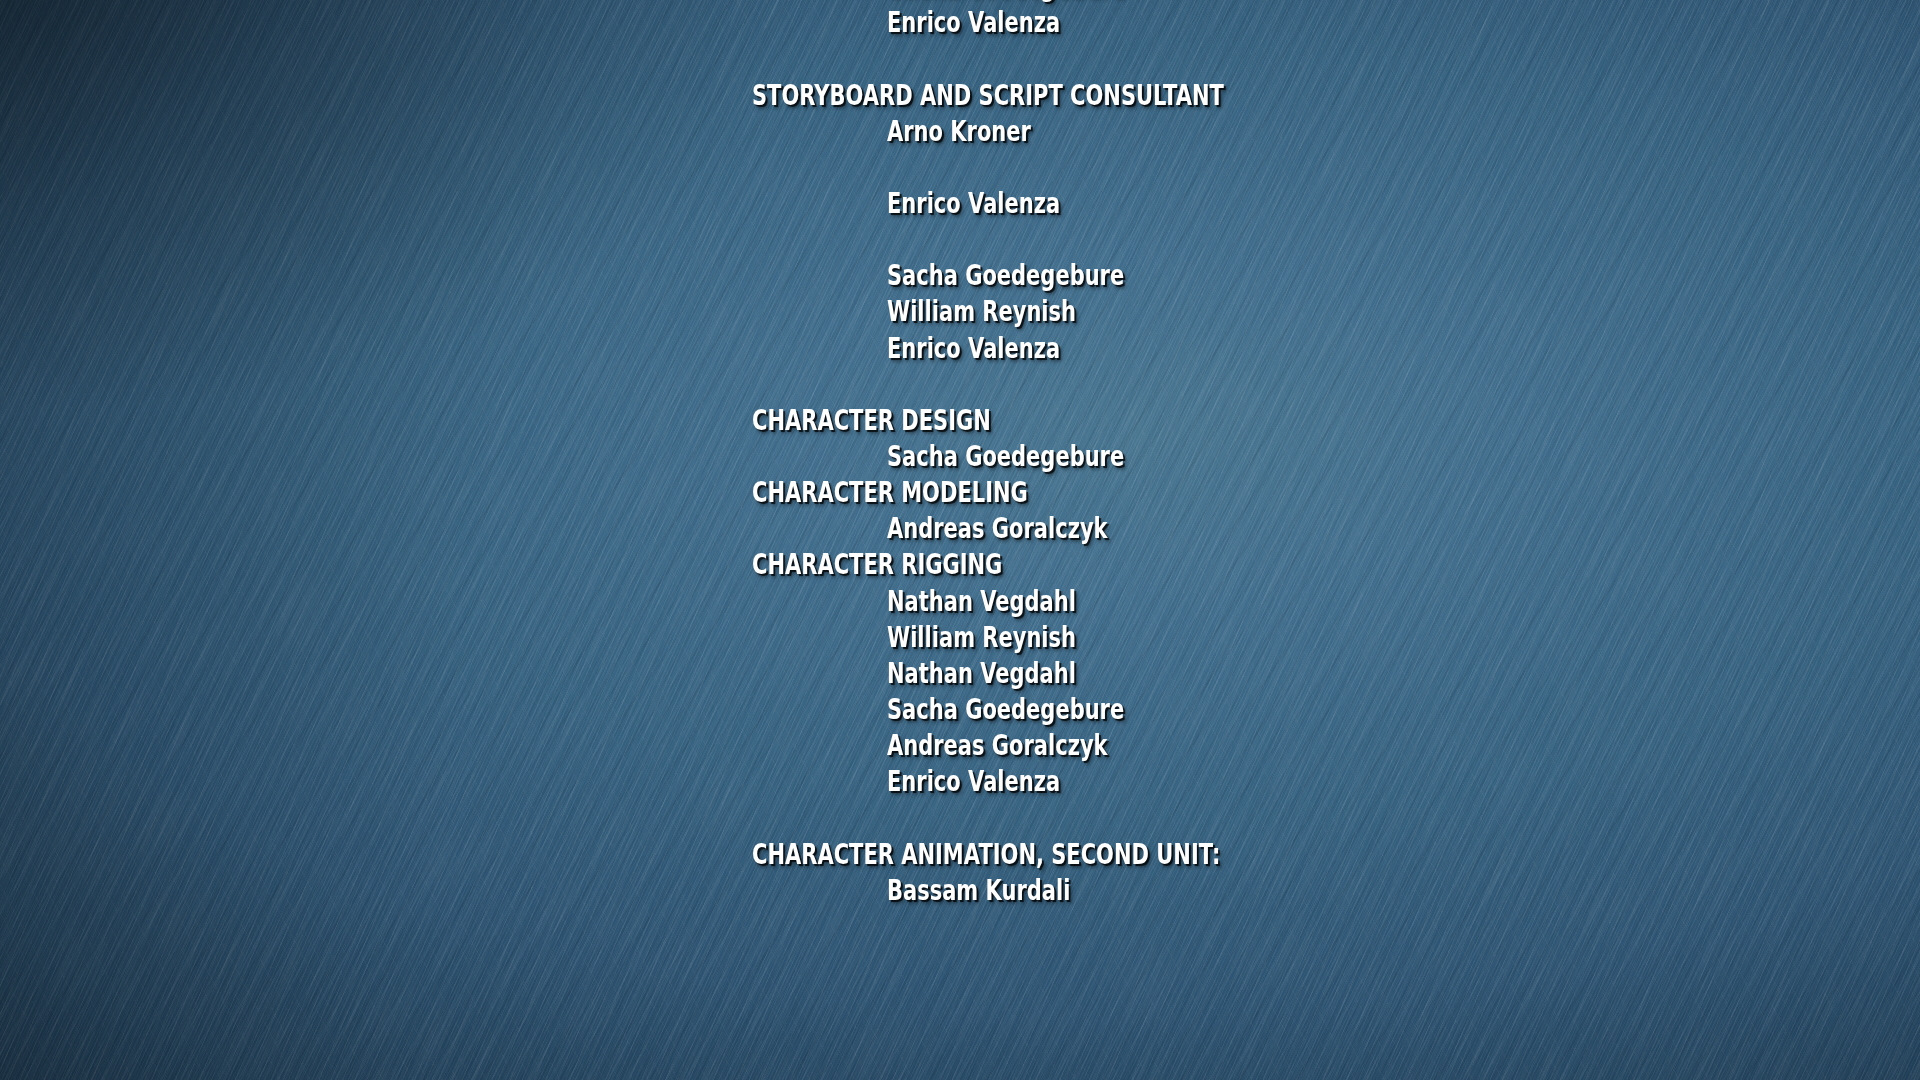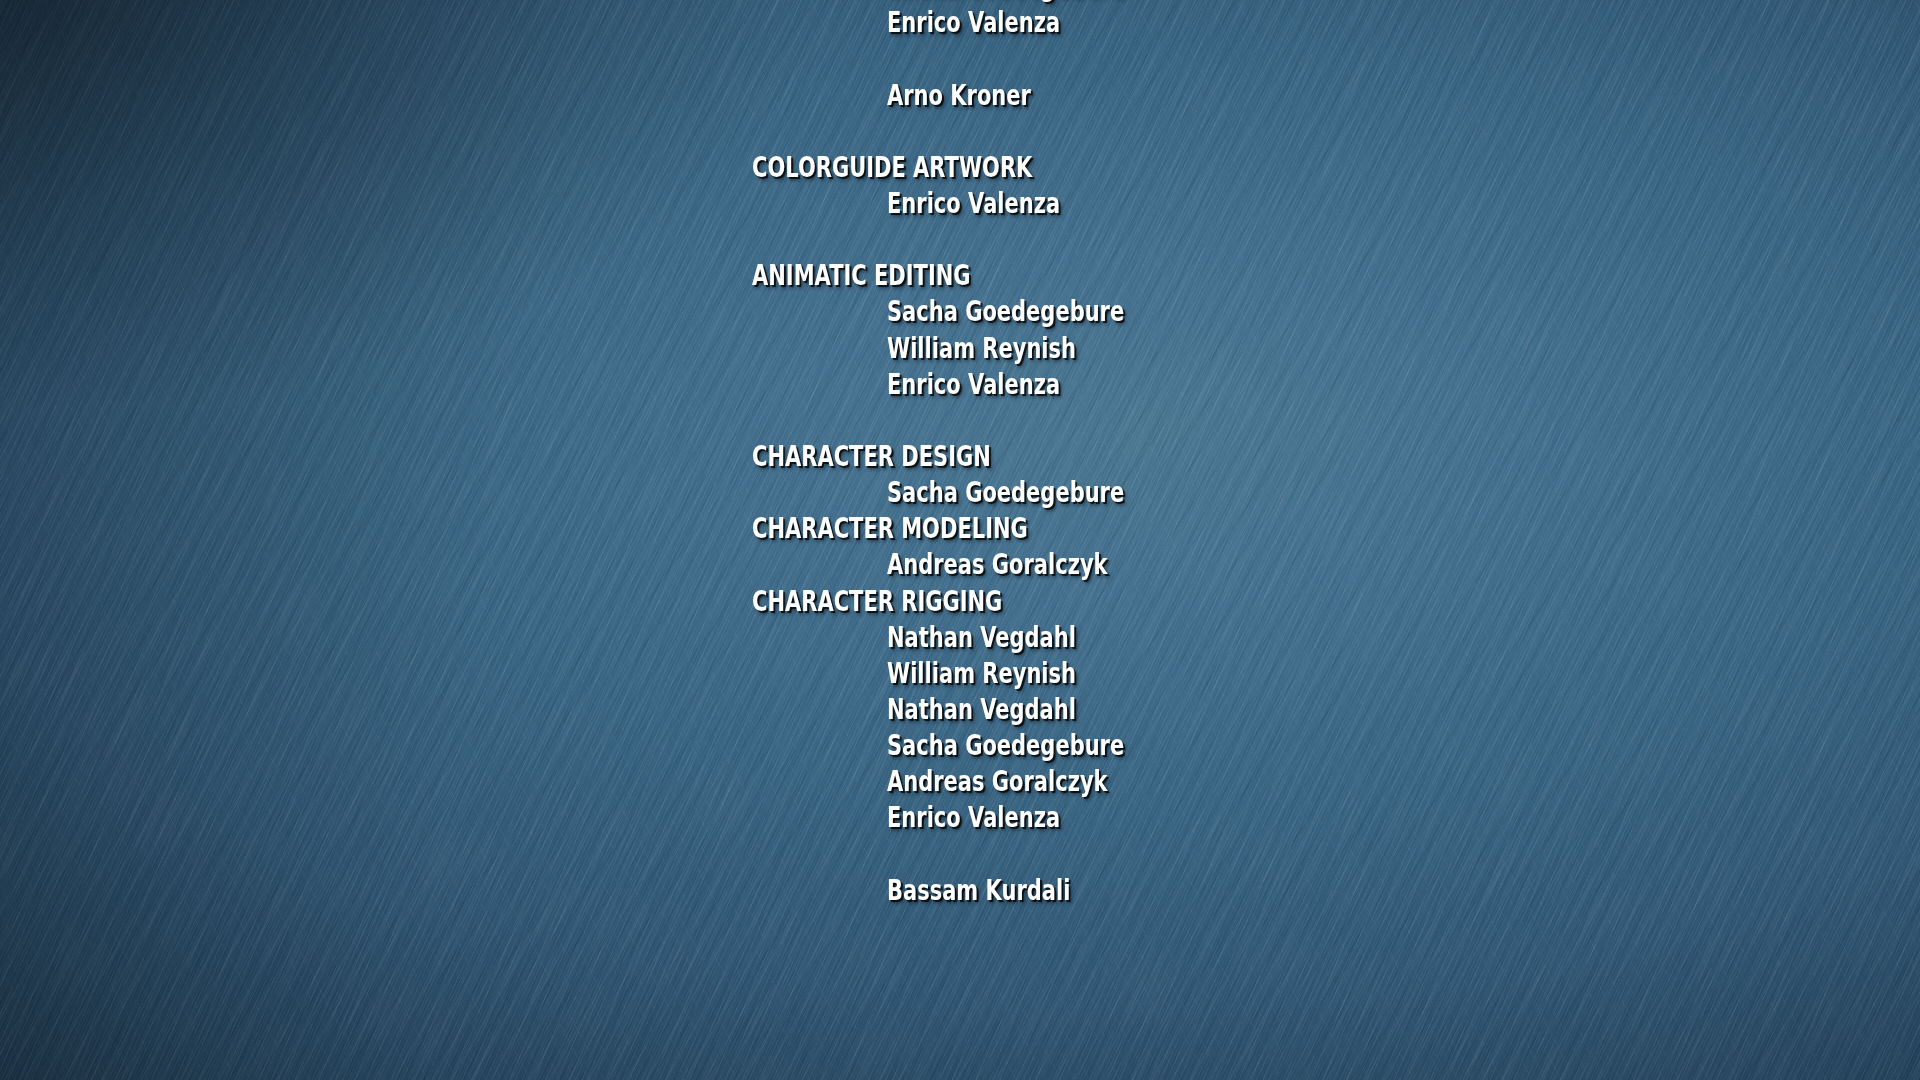--- a/index.html
+++ b/index.html
@@ -97,37 +97,37 @@
     </g>
   </svg>
 
   <div class="bg-streaks"></div>
   <div class="bg-vignette"></div>
 
   <div class="credits">
       <div class="line name"><span class="txt">Sacha Goedegebure</span></div>
       <div class="line name"><span class="txt">Enrico Valenza</span></div>
       <div class="line blank"></div>
+      <div class="line heading"><span class="txt">STORYBOARD AND SCRIPT CONSULTANT</span></div>
       <div class="line name"><span class="txt">Arno Kroner</span></div>
       <div class="line blank"></div>
-      <div class="line heading"><span class="txt">COLORGUIDE ARTWORK</span></div>
       <div class="line name"><span class="txt">Enrico Valenza</span></div>
       <div class="line blank"></div>
-      <div class="line heading"><span class="txt">ANIMATIC EDITING</span></div>
       <div class="line name"><span class="txt">Sacha Goedegebure</span></div>
       <div class="line name"><span class="txt">William Reynish</span></div>
       <div class="line name"><span class="txt">Enrico Valenza</span></div>
       <div class="line blank"></div>
       <div class="line heading"><span class="txt">CHARACTER DESIGN</span></div>
       <div class="line name"><span class="txt">Sacha Goedegebure</span></div>
       <div class="line heading"><span class="txt">CHARACTER MODELING</span></div>
       <div class="line name"><span class="txt">Andreas Goralczyk</span></div>
       <div class="line heading"><span class="txt">CHARACTER RIGGING</span></div>
       <div class="line name"><span class="txt">Nathan Vegdahl</span></div>
       <div class="line name"><span class="txt">William Reynish</span></div>
       <div class="line name"><span class="txt">Nathan Vegdahl</span></div>
       <div class="line name"><span class="txt">Sacha Goedegebure</span></div>
       <div class="line name"><span class="txt">Andreas Goralczyk</span></div>
       <div class="line name"><span class="txt">Enrico Valenza</span></div>
       <div class="line blank"></div>
+      <div class="line heading"><span class="txt">CHARACTER ANIMATION, SECOND UNIT:</span></div>
       <div class="line name"><span class="txt">Bassam Kurdali</span></div>
     </div>
 </div>
 
 </body></html>

